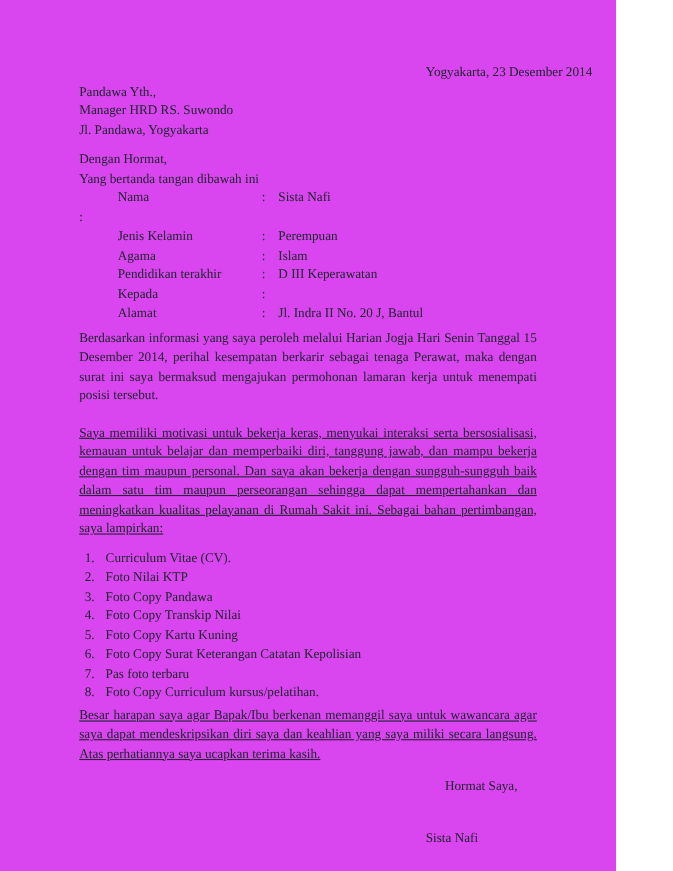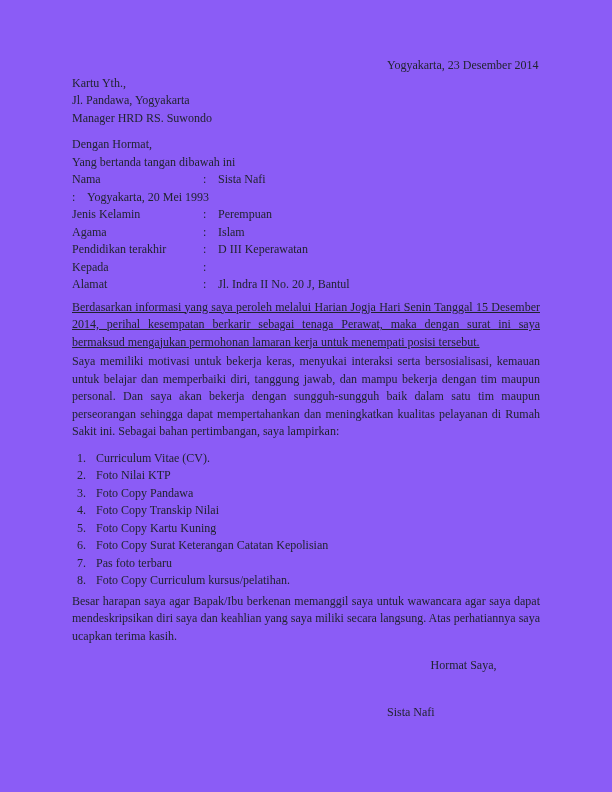--- a/index.html
+++ b/index.html
@@ -3,90 +3,89 @@
 <meta charset="utf-8">
 <style>
   * { margin: 0; padding: 0; box-sizing: border-box; }
   html, body {
     width: 612px;
     height: 792px;
     background: #ffffff;
   }
   .page {
     position: relative;
-    width: 612px;
+    width: 560px;
     height: 792px;
-    background: #8b5cf6;
+    background: #d946ef;
     padding: 0 72px;
     font-family: "Liberation Serif", "DejaVu Serif", serif;
     font-size: 12px;
     line-height: 17.5px;
     color: #21242f;
     overflow: hidden;
   }
   .date-line {
     margin-top: 57px;
     padding-left: 315px;
     white-space: nowrap;
   }
   .recipient-line { white-space: nowrap; }
   .salutation { margin-top: 9px; }
   .details { margin-top: 0; }
   .detail-row { display: flex; }
-  .detail-label { width: 131px; flex: 0 0 131px; }
+  .detail-label { width: 131px; flex: 0 0 131px; margin-left: 35px; }
   .detail-sep { width: 15px; flex: 0 0 15px; }
   .detail-value { flex: 1; }
   .para {
     text-align: justify;
     text-justify: inter-word;
   }
-  .para-opening { margin-top: 5px; text-decoration: underline; }
-  .para-motivation { margin-top: 2px; }
+  .para-opening { margin-top: 5px; }
+  .para-motivation { margin-top: 16px; text-decoration: underline; }
   .attachments { margin-top: 9px; padding-left: 5px; }
   .attachment-row { display: flex; }
   .attachment-num { width: 19px; flex: 0 0 19px; }
   .attachment-text { flex: 1; }
-  .para-closing { margin-top: 3px; }
+  .para-closing { margin-top: 3px; text-decoration: underline; }
   .sig-closing {
     margin-top: 12px;
     padding-left: 315px;
     white-space: nowrap;
     text-align: center;
   }
   .sig-name {
     margin-top: 29px;
     padding-left: 315px;
     white-space: nowrap;
   }
 </style>
 </head>
 <body>
 
 <div class="page">
 
   <div class="date-line">Yogyakarta, 23 Desember 2014</div>
 
   <div class="recipient">
-    <div class="recipient-line">Kartu Yth.,</div>
+    <div class="recipient-line">Pandawa Yth.,</div>
+    <div class="recipient-line">Manager HRD RS. Suwondo</div>
     <div class="recipient-line">Jl. Pandawa, Yogyakarta</div>
-    <div class="recipient-line">Manager HRD RS. Suwondo</div>
   </div>
 
   <div class="salutation">Dengan Hormat,</div>
   <div class="intro-line">Yang bertanda tangan dibawah ini</div>
 
   <div class="details">
     <div class="detail-row">
       <span class="detail-label">Nama</span>
       <span class="detail-sep">:</span>
       <span class="detail-value">Sista Nafi</span>
     </div>
     <div class="detail-row">
       <span class="detail-sep">:</span>
-      <span class="detail-value">Yogyakarta, 20 Mei 1993</span>
     </div>
     <div class="detail-row">
       <span class="detail-label">Jenis Kelamin</span>
       <span class="detail-sep">:</span>
       <span class="detail-value">Perempuan</span>
     </div>
     <div class="detail-row">
       <span class="detail-label">Agama</span>
       <span class="detail-sep">:</span>
       <span class="detail-value">Islam</span>

